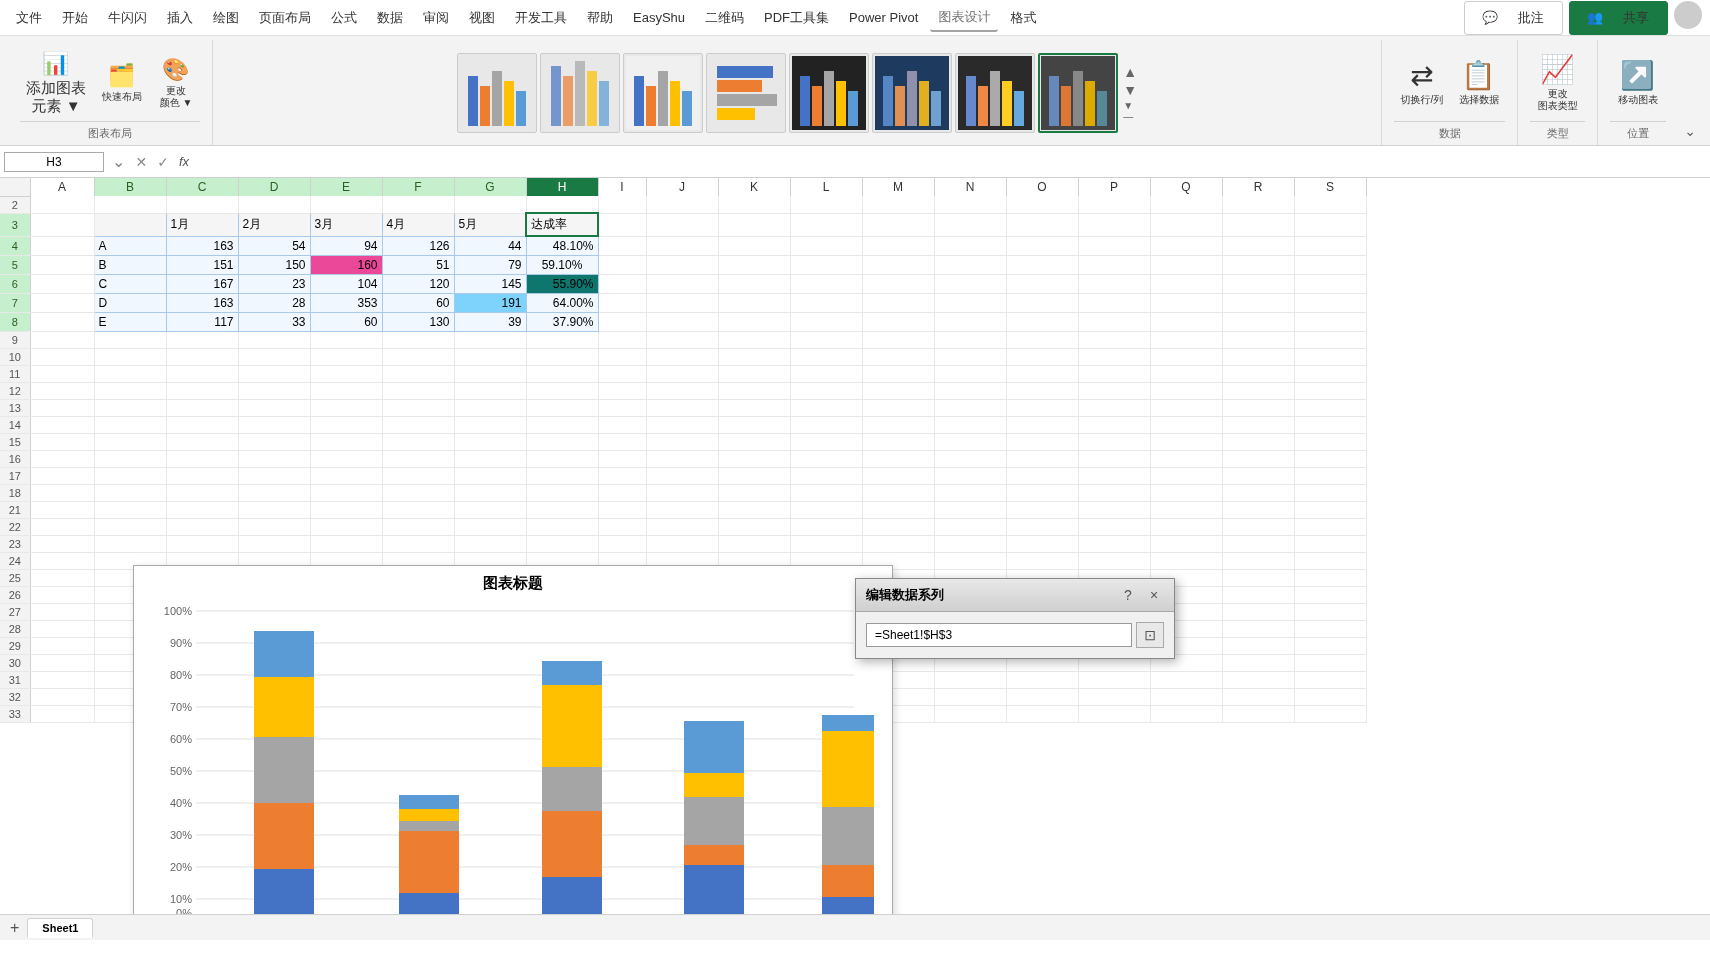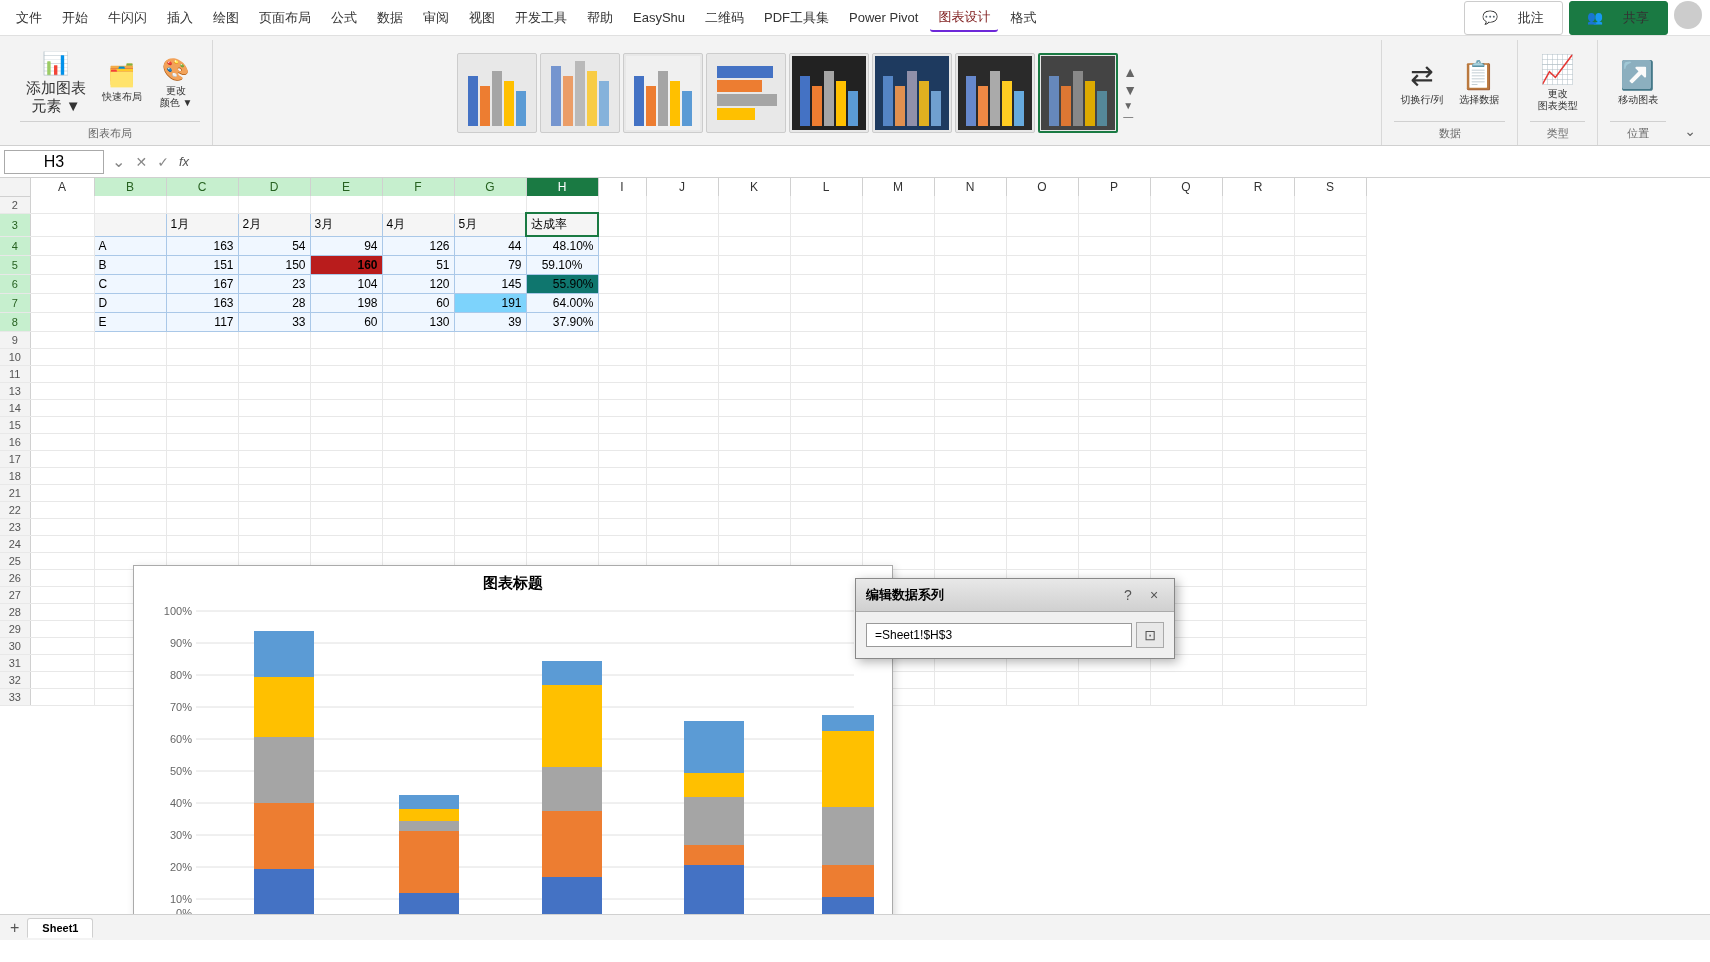--- a/index.html
+++ b/index.html
@@ -8,21 +8,21 @@
     
     .menu-bar {
       display: flex; align-items: center; height: 36px;
       background: #fff; border-bottom: 1px solid #e0e0e0;
       padding: 0 8px; gap: 4px;
     }
     .menu-bar span {
       padding: 4px 8px; cursor: pointer; font-size: 13px; color: #333;
       border-radius: 3px;
     }
-    .menu-bar .active-tab { color: #7f1d1d; border-bottom: 2px solid #6d28d9; }
+    .menu-bar .active-tab { color: #737373; border-bottom: 2px solid #a3a3a3; }
 
     
     .ribbon {
       background: #f3f3f3; border-bottom: 1px solid #d0d0d0;
       display: flex; align-items: stretch; height: 110px; padding: 4px 8px 0;
     }
     .ribbon-group {
       display: flex; flex-direction: column; align-items: center;
       padding: 4px 12px; border-right: 1px solid #d8d8d8; min-width: 80px;
     }
@@ -46,21 +46,21 @@
     .chart-style-item.selected { border: 2px solid #1a7a43; }
     .chart-style-item:last-child { background: #555; border: 2px solid #888; }
 
     
     .formula-bar {
       display: flex; align-items: center; height: 32px;
       border-bottom: 1px solid #d0d0d0; background: #fff; padding: 0 4px; gap: 4px;
     }
     .name-box {
       width: 100px; border: 1px solid #aaa; padding: 2px 6px;
-      font-size: 16px; text-align: center; cursor: pointer;
+      font-size: 12px; text-align: center; cursor: pointer;
     }
     .formula-icons { display: flex; gap: 2px; align-items: center; }
     .formula-icons span { cursor: pointer; padding: 2px 4px; color: #555; font-size: 13px; }
     .formula-input {
       flex: 1; border: 1px solid transparent; padding: 2px 6px; font-size: 12px;
       outline: none;
     }
     .sheet-container { flex: 1; overflow: auto; position: relative; }
     .row-num-header {
       width: 30px; min-width: 30px; background: #f3f3f3;
@@ -444,21 +444,21 @@
             <td class="cell"></td>
             <td class="cell"></td>
             <td class="cell"></td>
           </tr>
           <tr>
             <td class="row-num" style="background: rgb(198, 239, 206); color: rgb(39, 98, 33);">5</td>
             <td class="cell"></td>
             <td class="cell" style="background: rgb(240, 247, 255); border: 1px solid rgb(170, 200, 232);">B</td>
             <td class="cell" style="background: rgb(240, 247, 255); border: 1px solid rgb(170, 200, 232); text-align: right;">151</td>
             <td class="cell" style="background: rgb(240, 247, 255); border: 1px solid rgb(170, 200, 232); text-align: right;">150</td>
-            <td class="cell" style="background: #b91c1c; border: 1px solid rgb(170, 200, 232); text-align: right; font-weight: bold;">160</td>
+            <td class="cell" style="background: #ec4899; border: 1px solid rgb(170, 200, 232); text-align: right;">160</td>
             <td class="cell" style="background: rgb(240, 247, 255); border: 1px solid rgb(170, 200, 232); text-align: right;">51</td>
             <td class="cell" style="background: rgb(240, 247, 255); border: 1px solid rgb(170, 200, 232); text-align: right;">79</td>
             <td class="cell" style="background: rgb(240, 247, 255); border: 1px solid rgb(170, 200, 232); text-align: center;">59.10%</td>
             <td class="cell"></td>
             <td class="cell"></td>
             <td class="cell"></td>
             <td class="cell"></td>
             <td class="cell"></td>
             <td class="cell"></td>
             <td class="cell"></td>
@@ -488,21 +488,21 @@
             <td class="cell"></td>
             <td class="cell"></td>
             <td class="cell"></td>
           </tr>
           <tr>
             <td class="row-num" style="background: rgb(198, 239, 206); color: rgb(39, 98, 33);">7</td>
             <td class="cell"></td>
             <td class="cell" style="background: rgb(240, 247, 255); border: 1px solid rgb(170, 200, 232);">D</td>
             <td class="cell" style="background: rgb(240, 247, 255); border: 1px solid rgb(170, 200, 232); text-align: right;">163</td>
             <td class="cell" style="background: rgb(240, 247, 255); border: 1px solid rgb(170, 200, 232); text-align: right;">28</td>
-            <td class="cell" style="background: rgb(240, 247, 255); border: 1px solid rgb(170, 200, 232); text-align: right;">198</td>
+            <td class="cell" style="background: rgb(240, 247, 255); border: 1px solid rgb(170, 200, 232); text-align: right;">353</td>
             <td class="cell" style="background: rgb(240, 247, 255); border: 1px solid rgb(170, 200, 232); text-align: right;">60</td>
             <td class="cell" style="background: #7dd3fc; border: 1px solid rgb(170, 200, 232); text-align: right;">191</td>
             <td class="cell" style="background: rgb(240, 247, 255); border: 1px solid rgb(170, 200, 232); text-align: right;">64.00%</td>
             <td class="cell"></td>
             <td class="cell"></td>
             <td class="cell"></td>
             <td class="cell"></td>
             <td class="cell"></td>
             <td class="cell"></td>
             <td class="cell"></td>
@@ -572,20 +572,42 @@
             <td class="cell"></td>
             <td class="cell"></td>
             <td class="cell"></td>
             <td class="cell"></td>
             <td class="cell"></td>
             <td class="cell"></td>
             <td class="cell"></td>
           </tr>
           <tr>
             <td class="row-num">11</td>
+            <td class="cell"></td>
+            <td class="cell"></td>
+            <td class="cell"></td>
+            <td class="cell"></td>
+            <td class="cell"></td>
+            <td class="cell"></td>
+            <td class="cell"></td>
+            <td class="cell"></td>
+            <td class="cell"></td>
+            <td class="cell"></td>
+            <td class="cell"></td>
+            <td class="cell"></td>
+            <td class="cell"></td>
+            <td class="cell"></td>
+            <td class="cell"></td>
+            <td class="cell"></td>
+            <td class="cell"></td>
+            <td class="cell"></td>
+            <td class="cell"></td>
+          </tr>
+          <tr>
+            <td class="row-num">12</td>
             <td class="cell"></td>
             <td class="cell"></td>
             <td class="cell"></td>
             <td class="cell"></td>
             <td class="cell"></td>
             <td class="cell"></td>
             <td class="cell"></td>
             <td class="cell"></td>
             <td class="cell"></td>
             <td class="cell"></td>

